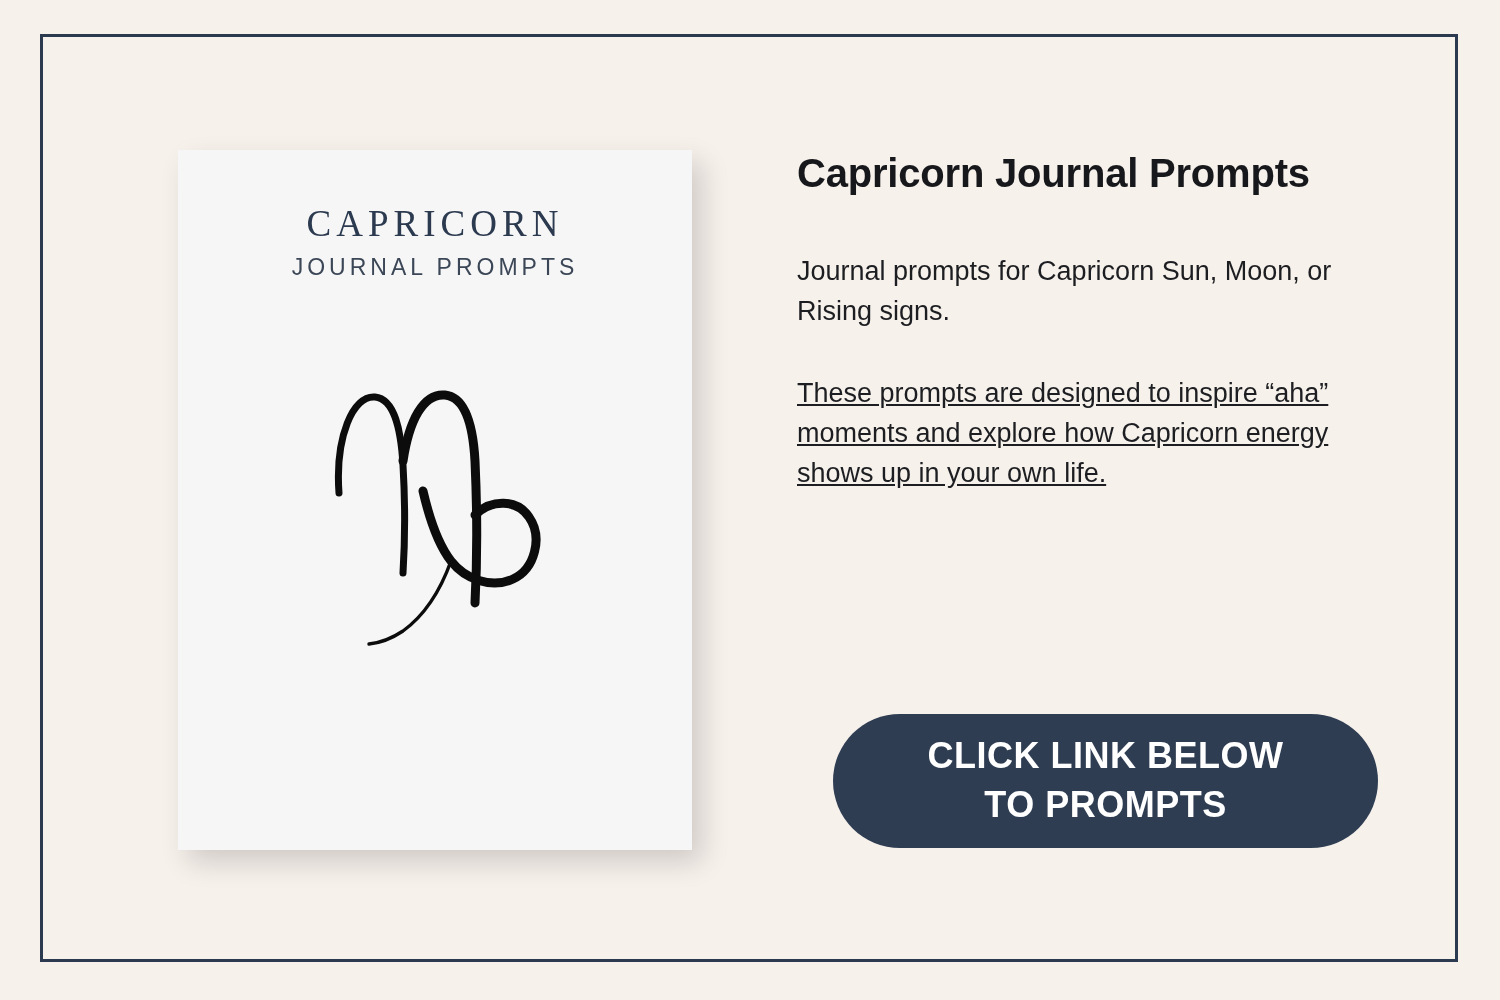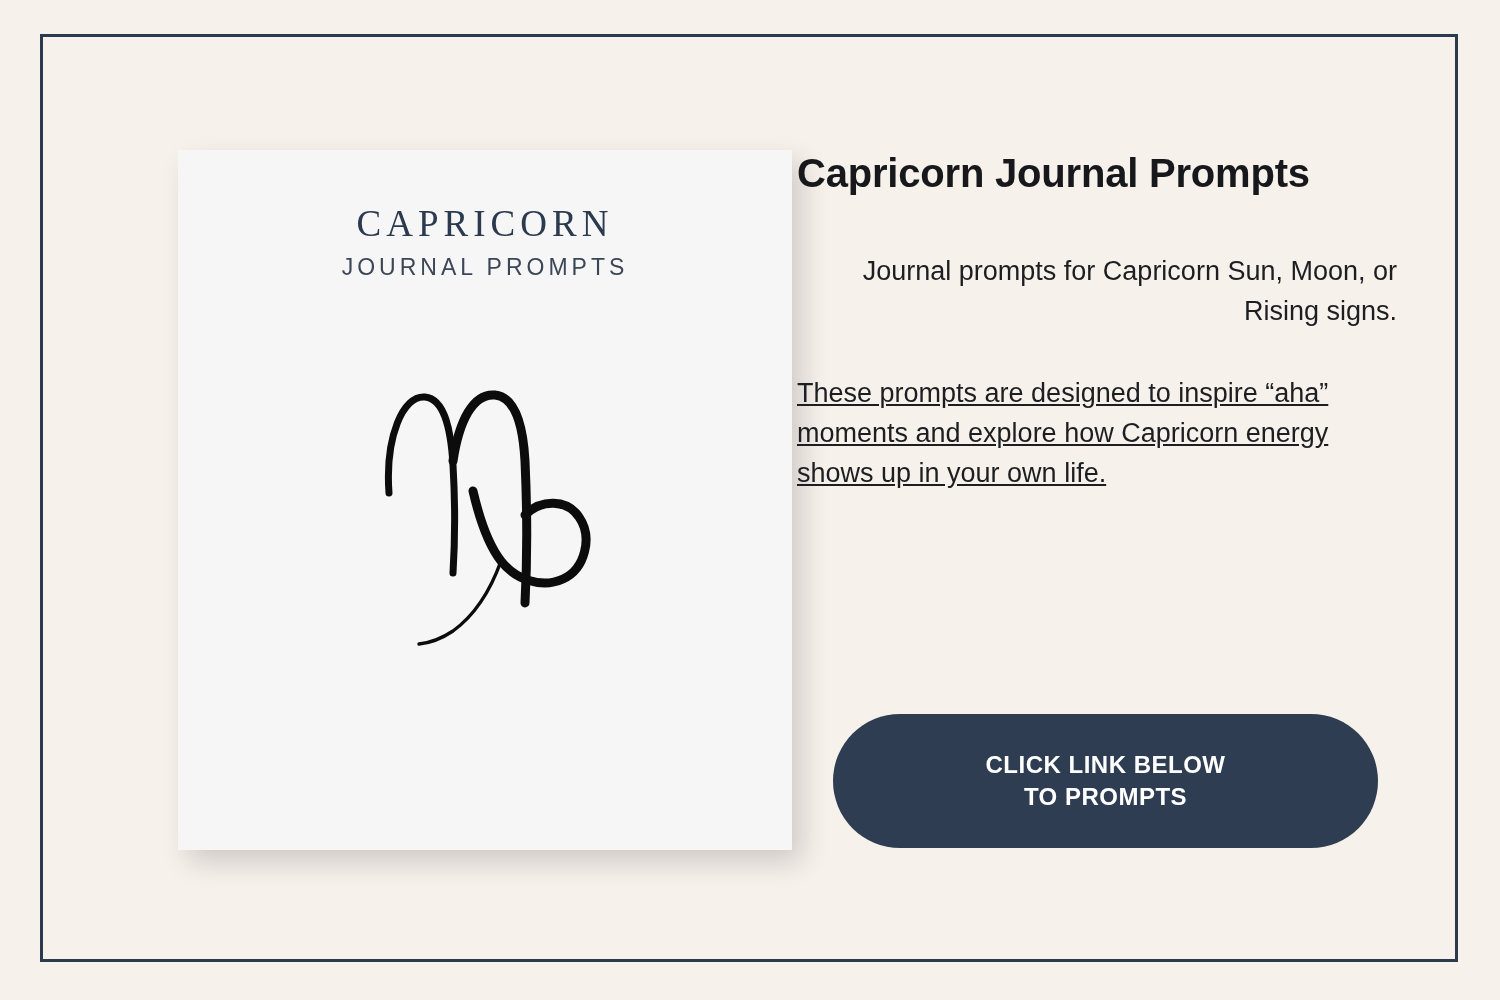--- a/index.html
+++ b/index.html
@@ -31,21 +31,21 @@
     height: 928px;
     border: 3px solid #2c3a4f;
     box-sizing: border-box;
   }
 
   
   .cover-wrap {
     position: absolute;
     left: 178px;
     top: 150px;
-    width: 614px;
+    width: 514px;
     height: 700px;
   }
   .cover {
     position: absolute;
     inset: 0;
     background: #f6f6f7;
     box-shadow: 10px 12px 26px rgba(0,0,0,0.16);
   }
   .cover-title {
     position: absolute;
@@ -98,35 +98,35 @@
     color: #17181b;
     letter-spacing: -0.2px;
     line-height: 1.15;
   }
   .body-text {
     margin: 0;
     font-size: 27px;
     line-height: 1.48;
     color: #1d1e21;
   }
-  .para-1 { margin-top: 56px; text-align: right; }
+  .para-1 { margin-top: 56px; }
   .para-2 { margin-top: 42px; text-decoration: underline; }
 
   .cta-button {
     position: absolute;
     left: 833px;
     top: 714px;
     width: 545px;
     height: 134px;
     border-radius: 67px;
     background: #2e3d52;
     color: #ffffff;
     border: none;
     font-family: "Liberation Sans", sans-serif;
-    font-size: 24px;
+    font-size: 36px;
     font-weight: bold;
     letter-spacing: 0.5px;
     line-height: 1.35;
     display: flex;
     flex-direction: column;
     align-items: center;
     justify-content: center;
     cursor: pointer;
     text-align: center;
   }

